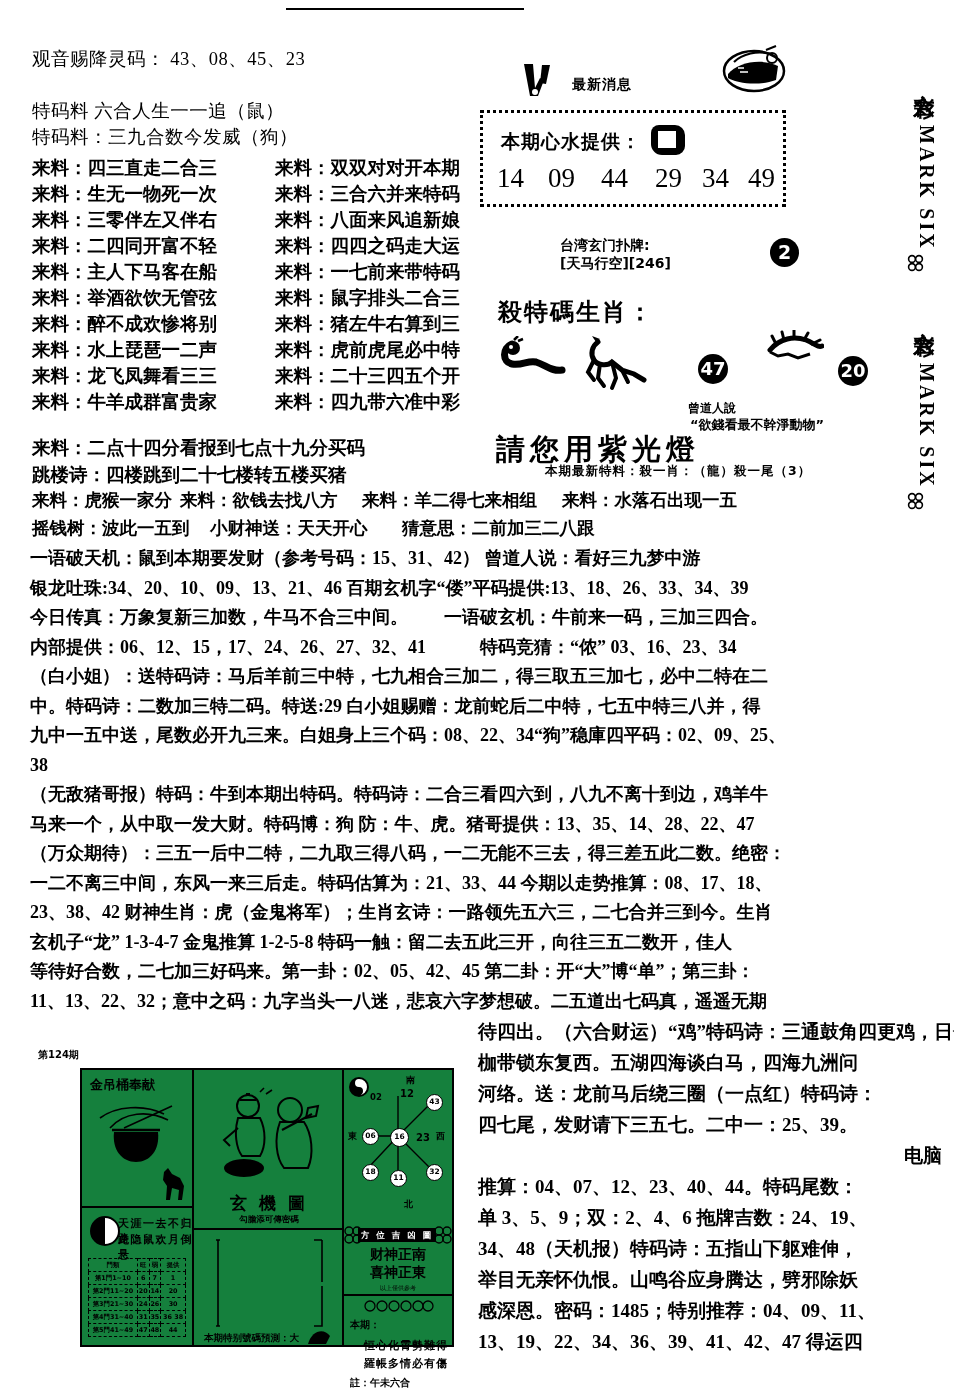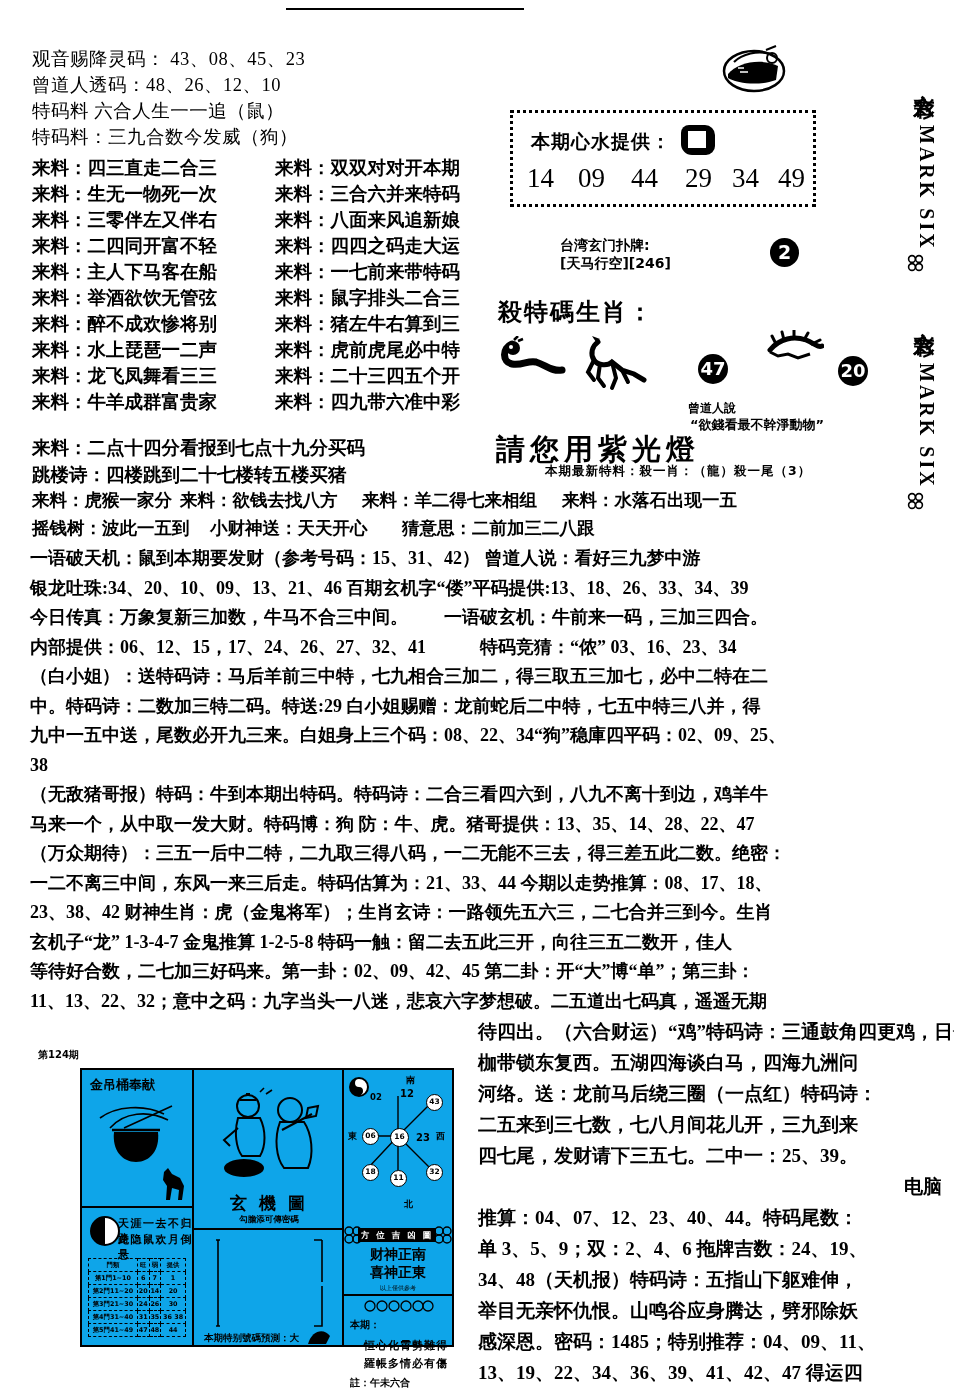--- a/index.html
+++ b/index.html
@@ -40,21 +40,21 @@
   .rcol .rt{display:block;text-align:right;}
 
   
   .newsrow{position:absolute;left:520px;top:62px;width:200px;height:42px;}
   .vflag{position:absolute;left:0;top:0;width:40px;height:40px;}
   .newslabel{position:absolute;left:52px;top:14px;font-size:14px;font-weight:bold;
              font-family:"DejaVu Sans","Liberation Sans",sans-serif;letter-spacing:1px;}
 
   .stamp{position:absolute;left:718px;top:44px;width:72px;height:50px;}
 
-  .dashbox{position:absolute;left:510px;top:110px;width:300px;height:91px;
+  .dashbox{position:absolute;left:480px;top:110px;width:300px;height:91px;
            border:3px dotted #000;}
   .dashbox .label{position:absolute;left:18px;top:16px;font-size:19px;font-weight:bold;
                   font-family:"Liberation Serif","DejaVu Serif",serif;letter-spacing:1px;}
   .blob{position:absolute;left:168px;top:12px;width:34px;height:30px;background:#000;
         border-radius:8px 10px 9px 11px;}
   .blob:after{content:"";position:absolute;left:7px;top:6px;width:18px;height:17px;background:#fff;}
   .nums{position:absolute;left:12px;top:50px;width:280px;height:34px;
         font-family:"Liberation Serif","DejaVu Serif",serif;font-size:27px;}
   .nums span{position:absolute;top:0;}
 
@@ -88,21 +88,21 @@
   .vdot{position:absolute;left:14px;width:19px;height:19px;}
 
   
   .poster{position:absolute;left:20px;top:1032px;width:452px;height:350px;}
   .poster .issue{position:absolute;left:18px;top:16px;font-size:10px;font-weight:bold;
                  font-family:"DejaVu Sans","Liberation Sans",sans-serif;}
   .poster .ptitle{position:absolute;left:80px;top:2px;width:370px;height:30px;
                   font-size:27px;font-weight:bold;letter-spacing:1px;text-align:center;
                   font-family:"DejaVu Sans","Liberation Sans",sans-serif;
                   -webkit-text-stroke:1px #000;color:#fff;text-shadow:1px 1px 0 #000;}
-  .pbox{position:absolute;border:2px solid #000;background:#0ea5e9;}
+  .pbox{position:absolute;border:2px solid #000;background:#15803d;}
   .pA{left:60px;top:36px;width:112px;height:275px;}
   .pB{left:172px;top:36px;width:150px;height:275px;}
   .pC{left:322px;top:36px;width:108px;height:275px;}
   .pdiv{position:absolute;background:#000;}
   .pcap{position:absolute;font-weight:bold;font-family:"DejaVu Sans","Liberation Sans",sans-serif;}
 
   .mtable{position:absolute;left:6px;top:12px;width:98px;border-collapse:collapse;
           font-size:6.4px;font-family:"DejaVu Sans","Liberation Sans",sans-serif;font-weight:bold;}
   .mtable td,.mtable th{border:1px dashed #000;text-align:center;padding:1.5px 0;}
 
@@ -132,21 +132,20 @@
          font-family:"DejaVu Serif","Liberation Serif",serif;}
 </style>
 </head>
 <body>
 
 <div class="page">
 
   <div class="crop-line"></div>
 
   <div class="hdr" style="top:46px;">观音赐降灵码： 43、08、45、23</div>
-  <div class="hdr" style="top:72px;">曾道人透码：48、26、12、10</div>
   <div class="hdr" style="top:98px;">特码料  六合人生一一追（鼠）</div>
   <div class="hdr" style="top:124px;">特码料：三九合数今发威（狗）</div>
 
   <div class="lairow" style="top:155px;">
     <span class="c1">来料：四三直走二合三</span>
     <span class="c2">来料：双双对对开本期</span>
   </div>
   <div class="lairow" style="top:181px;">
     <span class="c1">来料：生无一物死一次</span>
     <span class="c2">来料：三合六并来特码</span>
@@ -207,40 +206,47 @@
     <span class="ln">（白小姐）：送特码诗：马后羊前三中特，七九相合三加二，得三取五三加七，必中二特在二</span>
     <span class="ln">中。特码诗：二数加三特二码。特送:29 白小姐赐赠：龙前蛇后二中特，七五中特三八并，得</span>
     <span class="ln">九中一五中送，尾数必开九三来。白姐身上三个码：08、22、34“狗”稳庫四平码：02、09、25、</span>
     <span class="ln">38</span>
     <span class="ln">（无敌猪哥报）特码：牛到本期出特码。特码诗：二合三看四六到，八九不离十到边，鸡羊牛</span>
     <span class="ln">马来一个，从中取一发大财。特码博：狗 防：牛、虎。猪哥提供：13、35、14、28、22、47</span>
     <span class="ln">（万众期待）：三五一后中二特，二九取三得八码，一二无能不三去，得三差五此二数。绝密：</span>
     <span class="ln">一二不离三中间，东风一来三后走。特码估算为：21、33、44 今期以走势推算：08、17、18、</span>
     <span class="ln">23、38、42 财神生肖：虎（金鬼将军）；生肖玄诗：一路领先五六三，二七合并三到今。生肖</span>
     <span class="ln">玄机子“龙” 1-3-4-7 金鬼推算 1-2-5-8 特码一触：留二去五此三开，向往三五二数开，佳人</span>
-    <span class="ln">等待好合数，二七加三好码来。第一卦：02、09、42、45 第二卦：开“大”博“单”；第三卦：</span>
+    <span class="ln">等待好合数，二七加三好码来。第一卦：02、05、42、45 第二卦：开“大”博“单”；第三卦：</span>
     <span class="ln">11、13、22、32；意中之码：九字当头一八迷，悲哀六字梦想破。二五道出七码真，遥遥无期</span>
   </div>
 
   <div class="rcol" style="top:1016px;">
     <span class="ln nowrap">待四出。（六合财运）“鸡”特码诗：三通鼓角四更鸡，日色高升月低微。时序秋冬又春夏，披</span>
     <span class="ln nowrap">枷带锁东复西。五湖四海谈白马，四海九洲问</span>
     <span class="ln nowrap">河络。送：龙前马后绕三圈（一点红）特码诗：</span>
-    <span class="ln nowrap">二五来到三七数，七八月间花儿开，三九到来</span>
     <span class="ln nowrap">四七尾，发财请下三五七。二中一：25、39。</span>
     <span class="rt">电脑</span>
     <span class="ln nowrap">推算：04、07、12、23、40、44。特码尾数：</span>
     <span class="ln nowrap">单 3、5、9；双：2、4、6 拖牌吉数：24、19、</span>
     <span class="ln nowrap">34、48（天机报）特码诗：五指山下躯难伸，</span>
     <span class="ln nowrap">举目无亲怀仇恨。山鸣谷应身腾达，劈邪除妖</span>
     <span class="ln nowrap">感深恩。密码：1485；特别推荐：04、09、11、</span>
     <span class="ln nowrap">13、19、22、34、36、39、41、42、47 得运四</span>
 
   </div>
 
+  <div class="newsrow">
+    <svg class="vflag" viewBox="0 0 40 40">
+      <path d="M4 2 L13 2 L15 26 L20 16 L24 18 L18 34 L10 34 Z" fill="#000"></path>
+      <path d="M22 3 L30 3 L26 22 L20 21 Z" fill="#000"></path>
+      <circle cx="15" cy="30" r="3" fill="#fff"></circle>
+    </svg>
+    <div class="newslabel">最新消息</div>
+  </div>
 
   <svg class="stamp" viewBox="0 0 72 50">
     <ellipse cx="36" cy="27" rx="30" ry="20" fill="none" stroke="#000" stroke-width="2.5"></ellipse>
     <path d="M10 30 C20 18 44 14 60 22 L58 36 C42 42 20 40 10 34 Z" fill="#000"></path>
     <path d="M16 18 C24 10 40 6 52 10" stroke="#000" stroke-width="2.2" fill="none"></path>
     <path d="M48 6 L58 2" stroke="#000" stroke-width="2" fill="none"></path>
     <circle cx="54" cy="14" r="5" fill="none" stroke="#000" stroke-width="2"></circle>
     <path d="M20 24 L26 24 M22 28 L30 28" stroke="#fff" stroke-width="1.6"></path>
   </svg>
 

